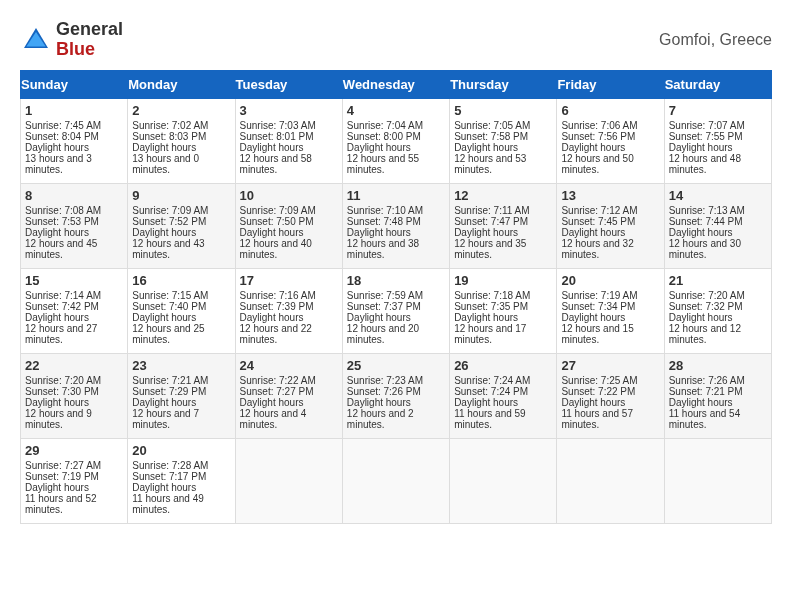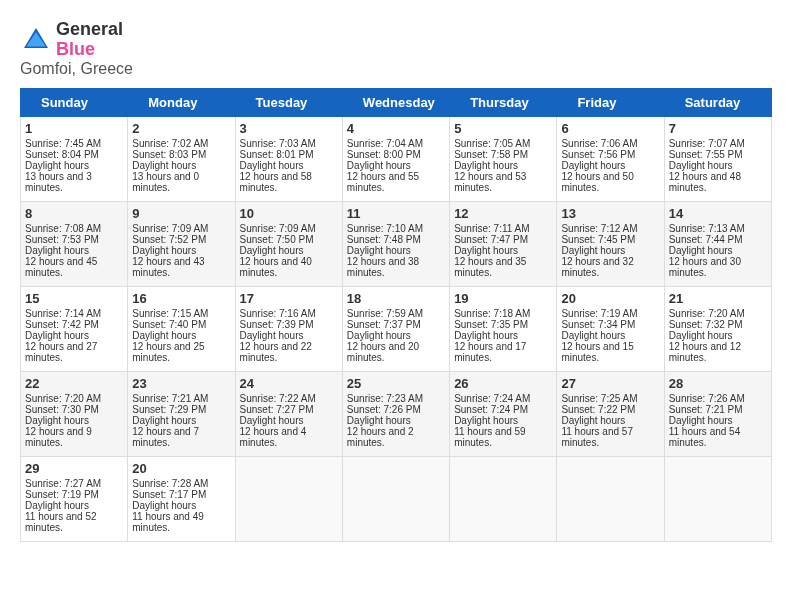--- a/index.html
+++ b/index.html
@@ -6,36 +6,35 @@
     body {
       font-family: Arial, sans-serif;
       background: #fff;
       width: 792px;
       min-height: 612px;
       padding: 20px;
     }
     .header {
       display: flex;
       justify-content: space-between;
-      align-items: flex-start;
+      align-items: center;
       margin-bottom: 10px;
-      flex-direction: column;
     }
     .logo {
       display: flex;
       align-items: center;
       gap: 4px;
     }
     .logo-text {
       font-size: 18px;
       font-weight: bold;
       line-height: 1.1;
     }
     .logo-general { color: #333; }
-    .logo-blue { color: #ec4899; }
+    .logo-blue { color: #b91c1c; }
     .logo-icon {
       width: 32px;
       height: 32px;
     }
     .title-block { text-align: right; }
     .month-title {
       font-size: 36px;
       font-weight: bold;
       color: #333;
     }
@@ -46,21 +45,21 @@
     table {
       width: 100%;
       border-collapse: collapse;
       table-layout: fixed;
     }
     th {
       background-color: #1565c0;
       color: #fff;
       font-size: 13px;
       font-weight: bold;
-      padding: 6px 20px;
+      padding: 6px 0;
       text-align: left;
       border: 1px solid #1565c0;
       margin-top: 24px;
     }
     td {
       vertical-align: top;
       font-size: 10px;
       color: #333;
       padding: 4px;
       border: 1px solid #ddd;

